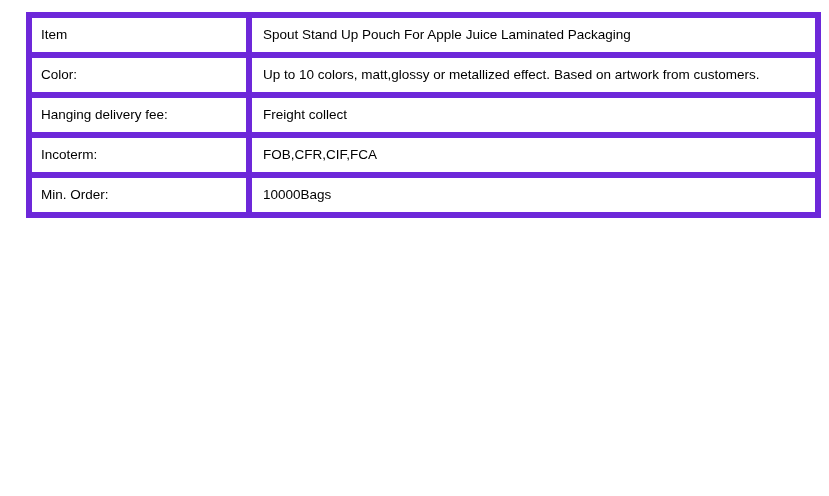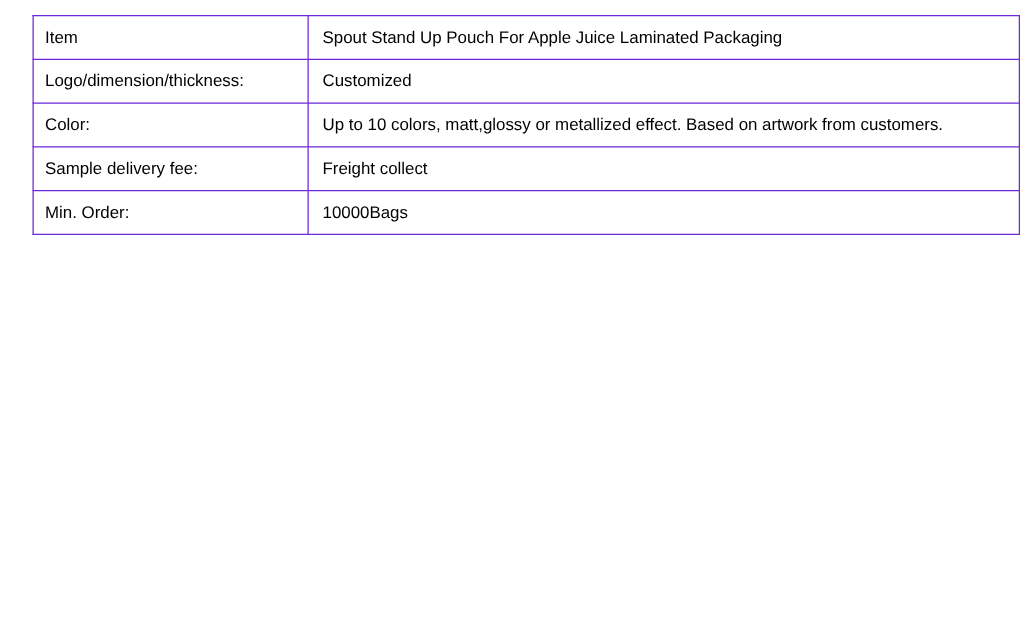--- a/index.html
+++ b/index.html
@@ -20,21 +20,21 @@
   }
   table.spec-table {
     border-collapse: collapse;
     width: 789px;
     table-layout: fixed;
     font-size: 13.5px;
   }
   table.spec-table col.col-label { width: 220px; }
   table.spec-table col.col-value { width: 569px; }
   table.spec-table td {
-    border: 1px solid #6d28d9;
+    border: 6px solid #6d28d9;
     padding: 8px 8px 8px 9px;
     vertical-align: middle;
     line-height: 1.2;
     height: 18px;
     white-space: nowrap;
     overflow: hidden;
     text-overflow: ellipsis;
   }
   table.spec-table td.value-cell {
     padding-left: 11px;
@@ -49,30 +49,30 @@
     <colgroup>
       <col class="col-label">
       <col class="col-value">
     </colgroup>
     <tbody>
       <tr>
         <td class="label-cell">Item</td>
         <td class="value-cell">Spout Stand Up Pouch For Apple Juice Laminated Packaging</td>
       </tr>
       <tr>
-        <td class="label-cell">Logo/dimension/thickness:</td>
-        <td class="value-cell">Customized</td>
-      </tr>
-      <tr>
         <td class="label-cell">Color:</td>
         <td class="value-cell">Up to 10 colors, matt,glossy or metallized effect. Based on artwork from customers.</td>
       </tr>
       <tr>
-        <td class="label-cell">Sample delivery fee:</td>
+        <td class="label-cell">Hanging delivery fee:</td>
         <td class="value-cell">Freight collect</td>
+      </tr>
+      <tr>
+        <td class="label-cell">Incoterm:</td>
+        <td class="value-cell">FOB,CFR,CIF,FCA</td>
       </tr>
       <tr>
         <td class="label-cell">Min. Order:</td>
         <td class="value-cell">10000Bags</td>
       </tr>
     </tbody>
   </table>
 </div>
 
 </body></html>

